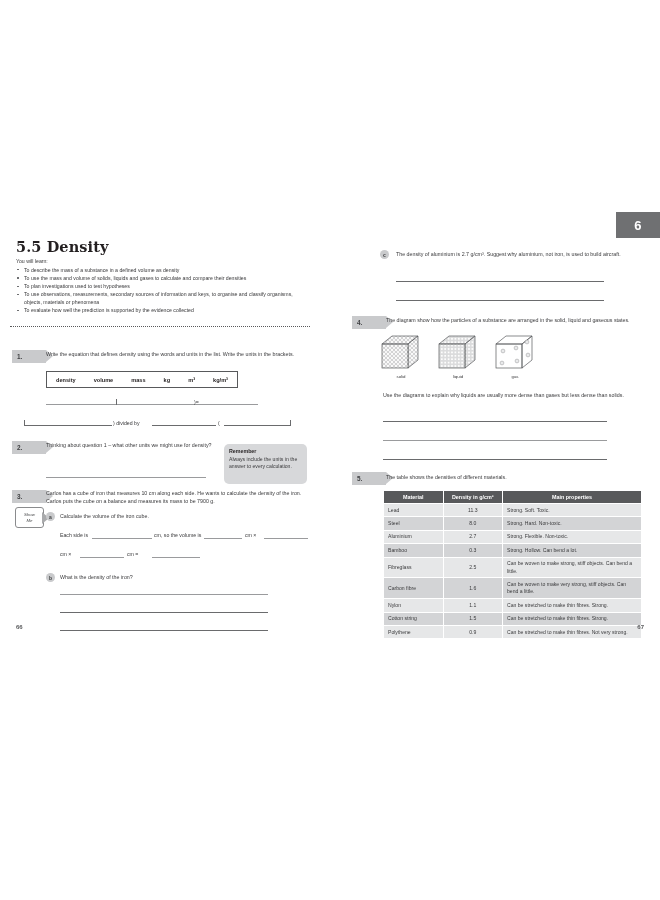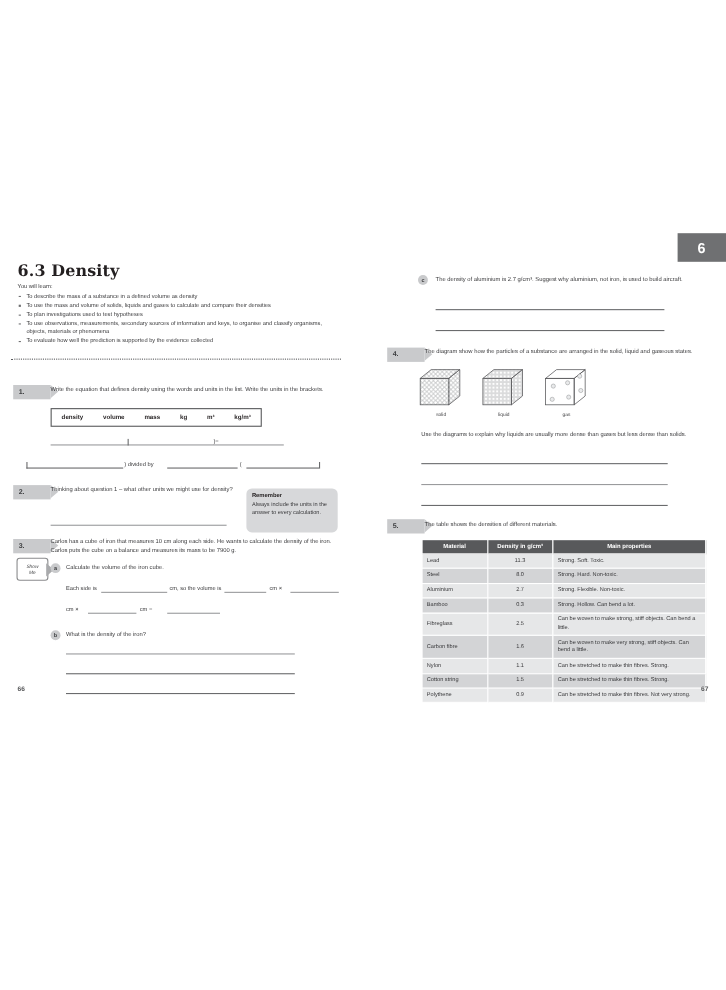--- a/index.html
+++ b/index.html
@@ -294,21 +294,21 @@
   .folio-left  { left: 16px; }
   .folio-right { right: 16px; }
 </style>
 </head>
 <body>
 
 <div class="chapter-tab">
   <span>6</span>
 </div>
 
-<div class="unit-title">6.3 Density</div>
+<div class="unit-title">5.5 Density</div>
 <div class="ywl-label">You will learn:</div>
 
 <ul class="objectives">
   <li>To describe the mass of a substance in a defined volume as density</li>
   <li>To use the mass and volume of solids, liquids and gases to calculate and compare their densities</li>
   <li>To plan investigations used to test hypotheses</li>
   <li>To use observations, measurements, secondary sources of information and keys, to organise and classify organisms, objects, materials or phenomena</li>
   <li>To evaluate how well the prediction is supported by the evidence collected</li>
 </ul>
 

